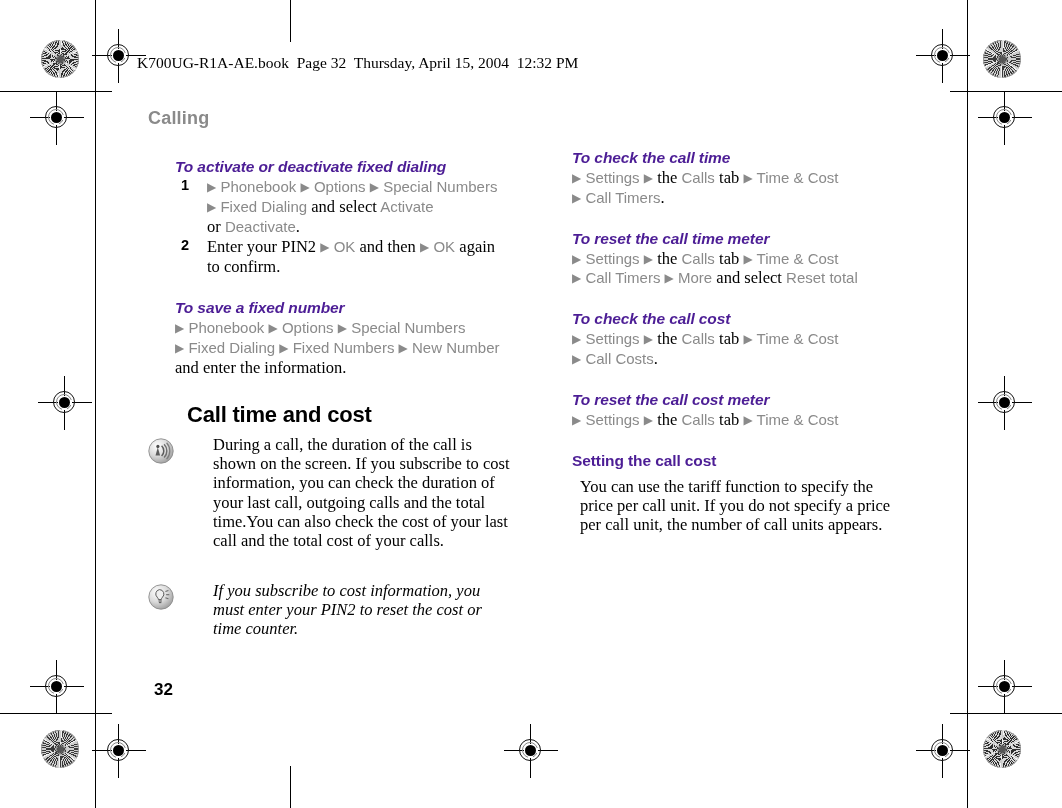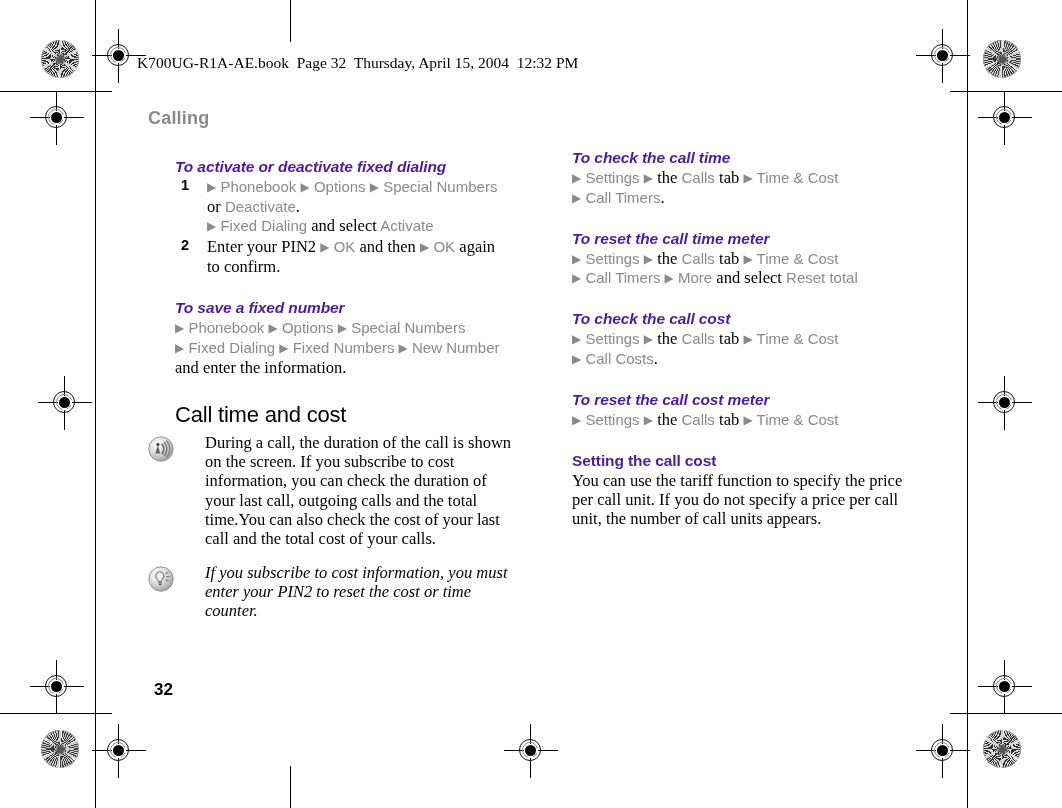--- a/index.html
+++ b/index.html
@@ -81,28 +81,28 @@
 
   h3.sub{
     font-family:"Liberation Sans", sans-serif;
     font-weight:bold;font-style:italic;
     font-size:15.5px;line-height:17px;color:#4c1d95;
     margin:0 0 2px 0;letter-spacing:-.1px;
   }
   h3.sub.upright{font-style:normal;}
   h2.sec{
     font-family:"Liberation Sans", sans-serif;
-    font-weight:normal;font-size:22px;line-height:24px;color:#000;
-    margin:0 0 6px 0;letter-spacing:-.2px;
+    font-weight:bold;font-size:22px;line-height:24px;color:#000;
+    margin:0 0 6px 12px;letter-spacing:-.2px;
   }
 
   .body{
     font-family:"Liberation Serif", serif;
     font-size:16.5px;line-height:19.3px;color:#000;
-    margin:0;
+    margin:8px;
   }
   .body.it{font-style:italic;}
 
   .path{
     font-family:"Liberation Sans", sans-serif;
     font-size:15px;line-height:19.3px;color:#000;
     margin:0;
   }
   .ui{color:#8a8a8a;text-align:center;}
   .arrow{color:#8a8a8a;font-size:12px;vertical-align:1.5px;}
@@ -271,22 +271,22 @@
 
 <div class="col col-left">
 
   <h3 class="sub">To activate or deactivate fixed dialing</h3>
 
   <ol class="steps">
     <li>
       <span class="num">1</span>
       <div class="path">
           <div><span class="arrow">▶</span> <span class="ui">Phonebook</span> <span class="arrow">▶</span> <span class="ui">Options</span> <span class="arrow">▶</span> <span class="ui">Special Numbers</span></div>
+          <div><span class="arrow">▶</span> <span class="ui">Fixed Dialing</span> <span class="plain">and select</span> <span class="ui">Activate</span></div>
           <div><span class="plain">or</span> <span class="ui">Deactivate</span><span class="plain">.</span></div>
-          <div><span class="arrow">▶</span> <span class="ui">Fixed Dialing</span> <span class="plain">and select</span> <span class="ui">Activate</span></div>
         </div>
     </li>
     <li>
       <span class="num">2</span>
       <div class="path">
           <div><span class="plain">Enter your PIN2</span> <span class="arrow">▶</span> <span class="ui">OK</span> <span class="plain">and then</span> <span class="arrow">▶</span> <span class="ui">OK</span> <span class="plain">again</span></div>
           <div><span class="plain">to confirm.</span></div>
         </div>
     </li>
   </ol>

